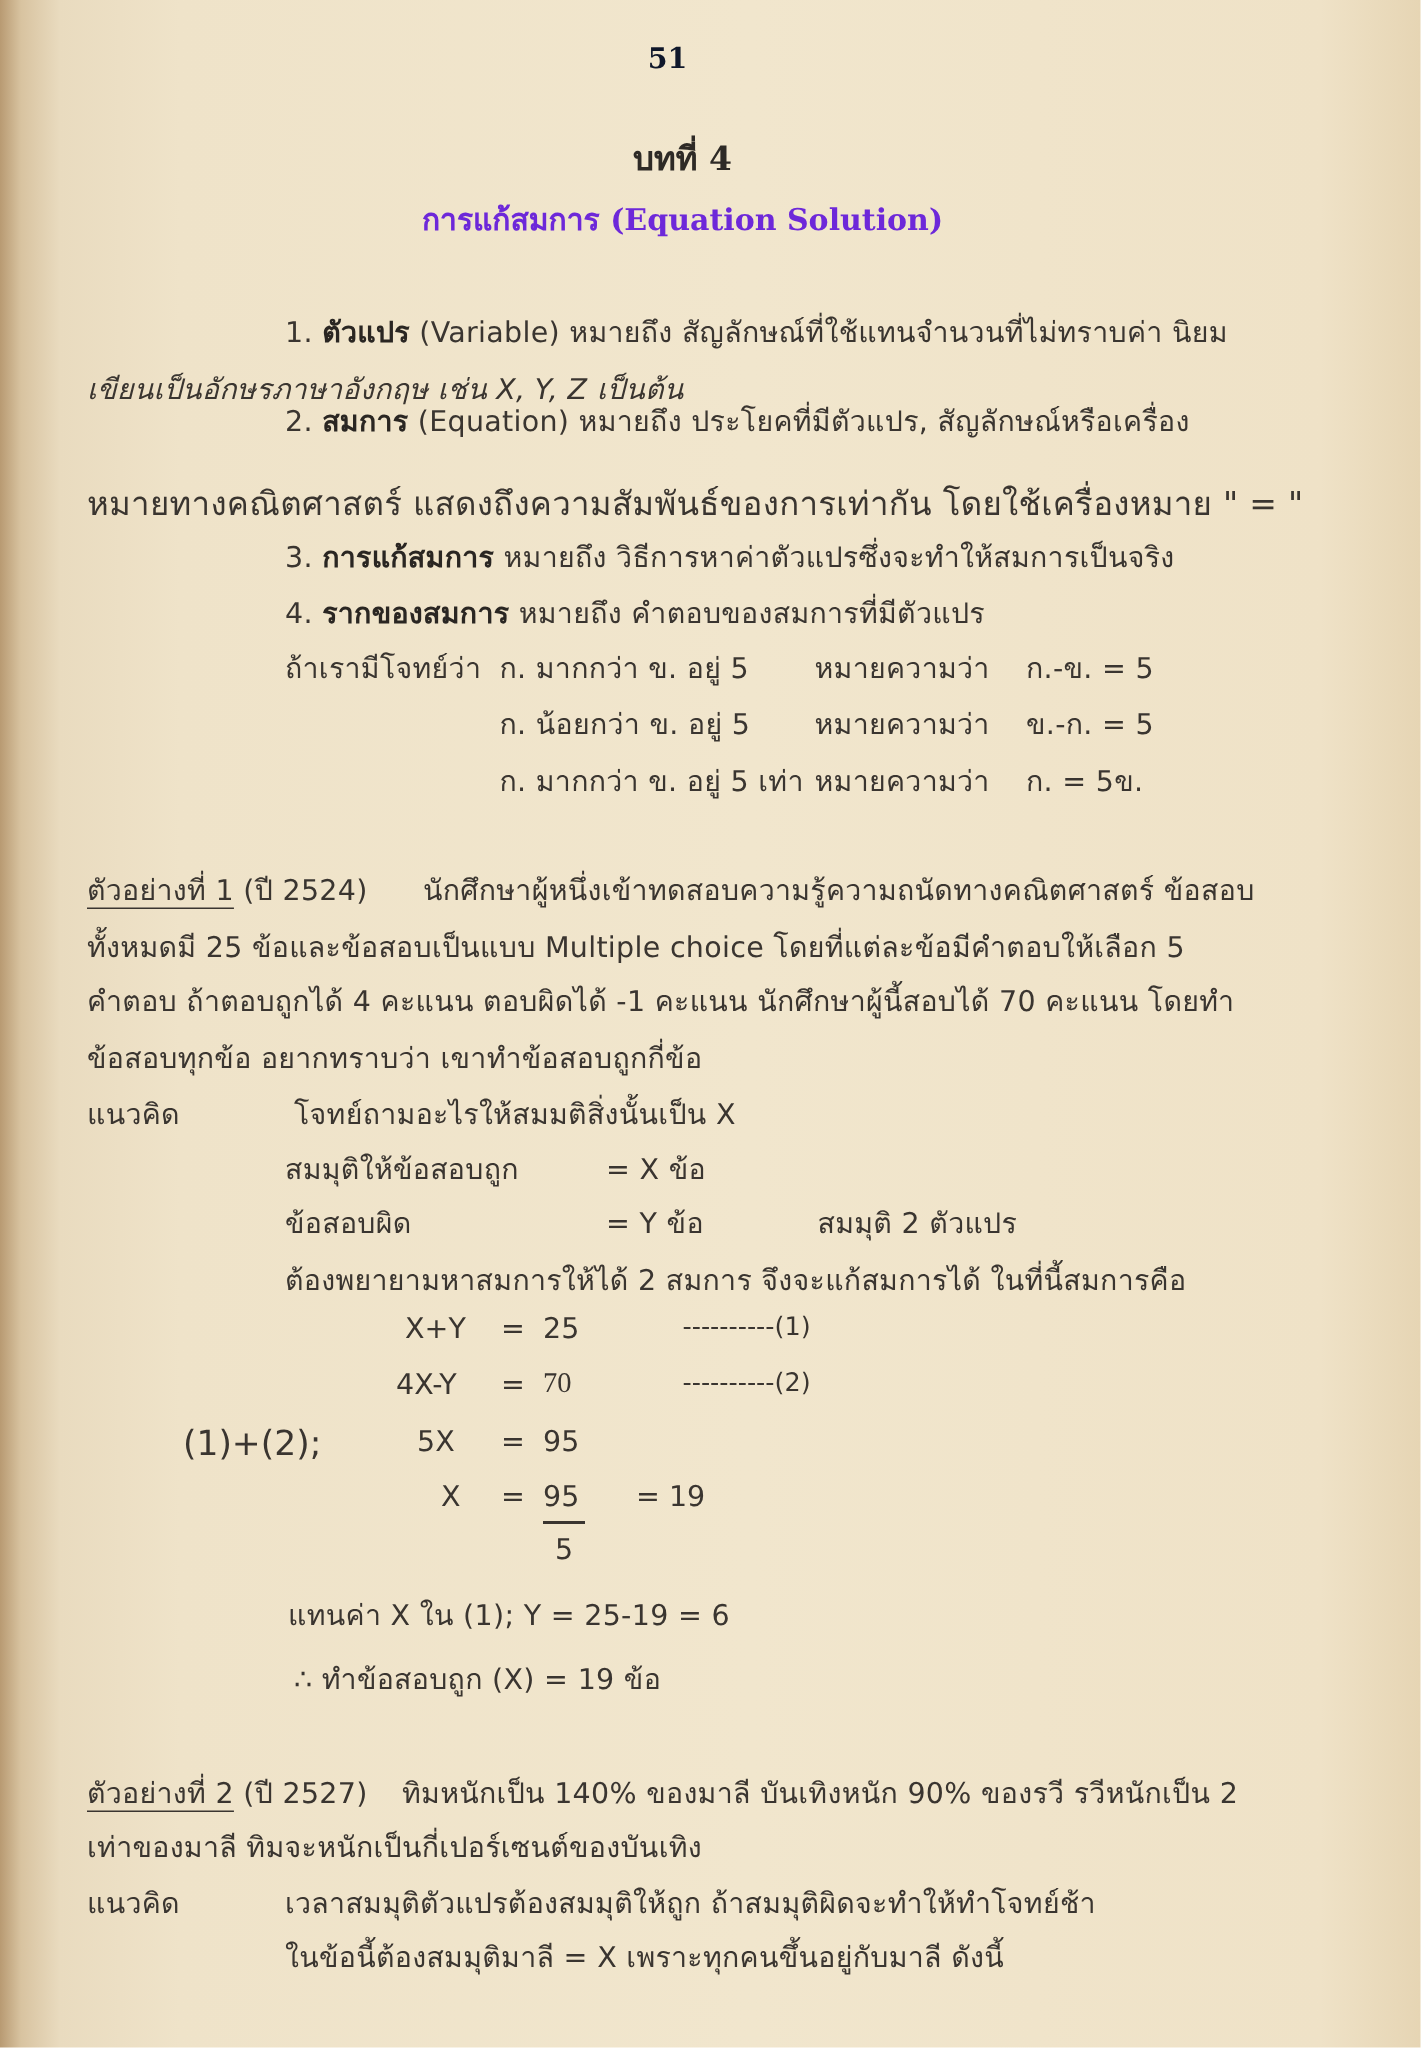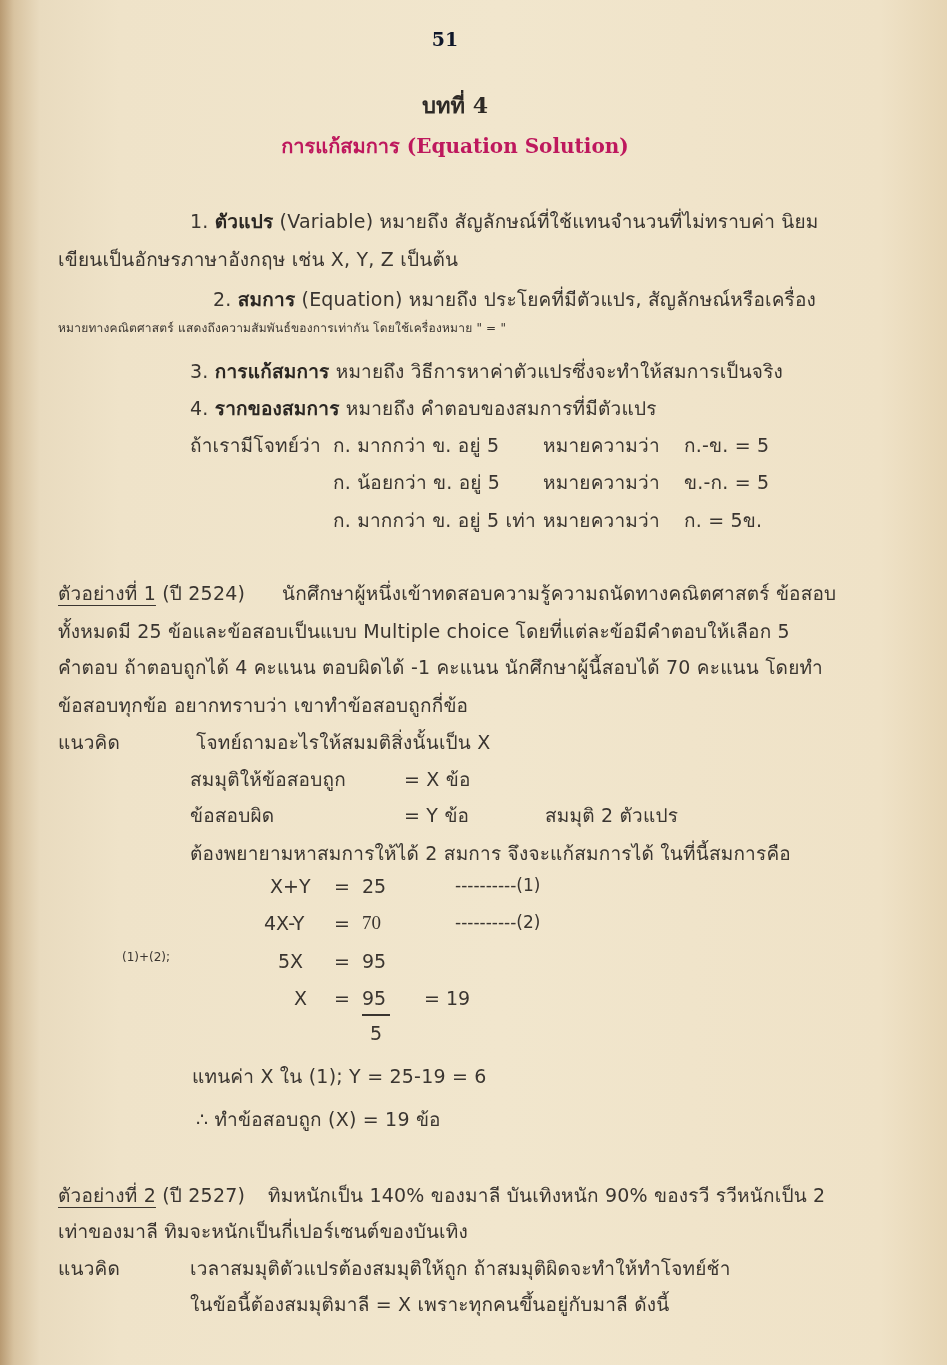--- a/index.html
+++ b/index.html
@@ -6,47 +6,47 @@
     body {
       width: 947px; height: 1365px; overflow: hidden;
       background: linear-gradient(90deg, #b89a72 0px, #d8c3a0 14px, #e9dbbf 40px, #efe3c9 120px, #f1e6cd 500px, #efe2c7 880px, #e6d5b4 947px);
       font-family: "DejaVu Sans", "Liberation Sans", sans-serif;
       color: #3a3530;
       position: relative;
     }
     .abs { position: absolute; white-space: nowrap; }
     .page-number { left: 0; width: 890px; text-align: center; top: 28px; font-family: "DejaVu Serif", serif; font-weight: bold; font-size: 19px; color: #0f172a; }
     .chapter { left: 0; width: 910px; text-align: center; top: 88px; font-family: "DejaVu Serif", serif; font-weight: bold; font-size: 22px; color: #2e2a26; }
-    .chapter-sub { left: 0; width: 910px; text-align: center; top: 130px; font-family: "DejaVu Serif", serif; font-weight: bold; font-size: 20px; color: #be185d; }
+    .chapter-sub { left: 0; width: 910px; text-align: center; top: 130px; font-family: "DejaVu Serif", serif; font-weight: bold; font-size: 20px; color: #6d28d9; }
     .line { font-size: 19px; letter-spacing: 0.2px; }
     .line b { color: #2a2622; }
     .u { text-decoration: underline; text-underline-offset: 5px; }
     .eq { font-family: "DejaVu Sans", sans-serif; font-size: 19px; }
     .frac-bar { position: absolute; height: 2px; background: #3a3530; }
   </style>
 </head>
 <body>
 
 <div>
 
   <div class="abs page-number">51</div>
   <div class="abs chapter">บทที่ 4</div>
   <div class="abs chapter-sub">การแก้สมการ (Equation Solution)</div>
 
   <div class="abs line" style="left:190px; top:206px;">
     <span>1.</span>
     <b>ตัวแปร</b><span> (Variable)  หมายถึง  สัญลักษณ์ที่ใช้แทนจำนวนที่ไม่ทราบค่า นิยม</span>
   </div>
-  <div class="abs line" style="left:58px; top:244px;">เขียนเป็นอักษรภาษาอังกฤษ เช่น X, Y, Z เป็นต้น</div>
+  <div class="abs line" style="left:58px; top:244px;font-style:italic;">เขียนเป็นอักษรภาษาอังกฤษ เช่น X, Y, Z เป็นต้น</div>
 
-  <div class="abs line" style="left:190px; top:284px;margin-left:23px;">
+  <div class="abs line" style="left:190px; top:265px;">
     <span>2.</span>
     <b>สมการ</b><span> (Equation)  หมายถึง  ประโยคที่มีตัวแปร,  สัญลักษณ์หรือเครื่อง</span>
   </div>
-  <div class="abs line" style="left:58px; top:318px; font-size:12px;">หมายทางคณิตศาสตร์  แสดงถึงความสัมพันธ์ของการเท่ากัน   โดยใช้เครื่องหมาย " = "</div>
+  <div class="abs line" style="left:58px; top:318px; font-size:22px;">หมายทางคณิตศาสตร์  แสดงถึงความสัมพันธ์ของการเท่ากัน   โดยใช้เครื่องหมาย " = "</div>
 
   <div class="abs line" style="left:190px; top:356px;">
     <span>3.</span>
     <b>การแก้สมการ</b><span> หมายถึง วิธีการหาค่าตัวแปรซึ่งจะทำให้สมการเป็นจริง</span>
   </div>
 
   <div class="abs line" style="left:190px; top:393px;">
     <span>4.</span>
     <b>รากของสมการ</b><span> หมายถึง คำตอบของสมการที่มีตัวแปร</span>
   </div>
@@ -88,21 +88,21 @@
   <div class="abs eq" style="left:270px; top:875px;">X+Y</div>
   <div class="abs eq" style="left:334px; top:875px;">=</div>
   <div class="abs eq" style="left:362px; top:875px;">25</div>
   <div class="abs eq" style="left:455px; top:875px; font-size:17px;">----------(1)</div>
 
   <div class="abs eq" style="left:264px; top:912px;">4X-Y</div>
   <div class="abs eq" style="left:334px; top:912px;">=</div>
   <div class="abs eq" style="left:362px; top:912px;font-family:Liberation Serif, serif;">70</div>
   <div class="abs eq" style="left:455px; top:912px; font-size:17px;">----------(2)</div>
 
-  <div class="abs eq" style="left:122px; top:950px; font-size:12px;">(1)+(2);</div>
+  <div class="abs eq" style="left:122px; top:950px; font-size:23px;">(1)+(2);</div>
   <div class="abs eq" style="left:278px; top:950px;">5X</div>
   <div class="abs eq" style="left:334px; top:950px;">=</div>
   <div class="abs eq" style="left:362px; top:950px;">95</div>
 
   <div class="abs eq" style="left:294px; top:987px;">X</div>
   <div class="abs eq" style="left:334px; top:987px;">=</div>
   <div class="abs eq" style="left:362px; top:987px;">95</div>
   <div class="frac-bar" style="left:362px; top:1014px; width:28px;"></div>
   <div class="abs eq" style="left:370px; top:1022px;">5</div>
   <div class="abs eq" style="left:424px; top:987px;">=  19</div>

